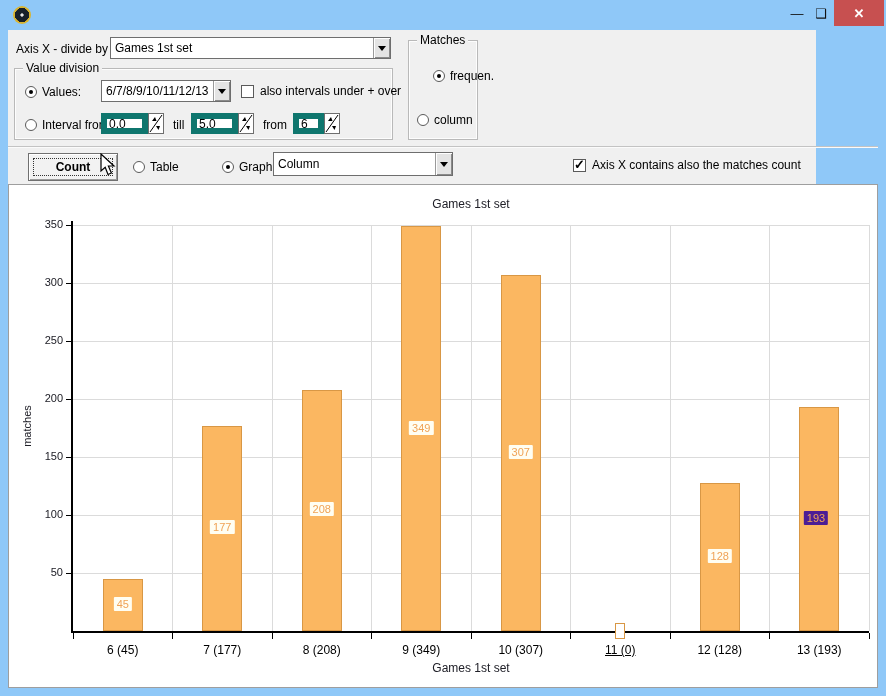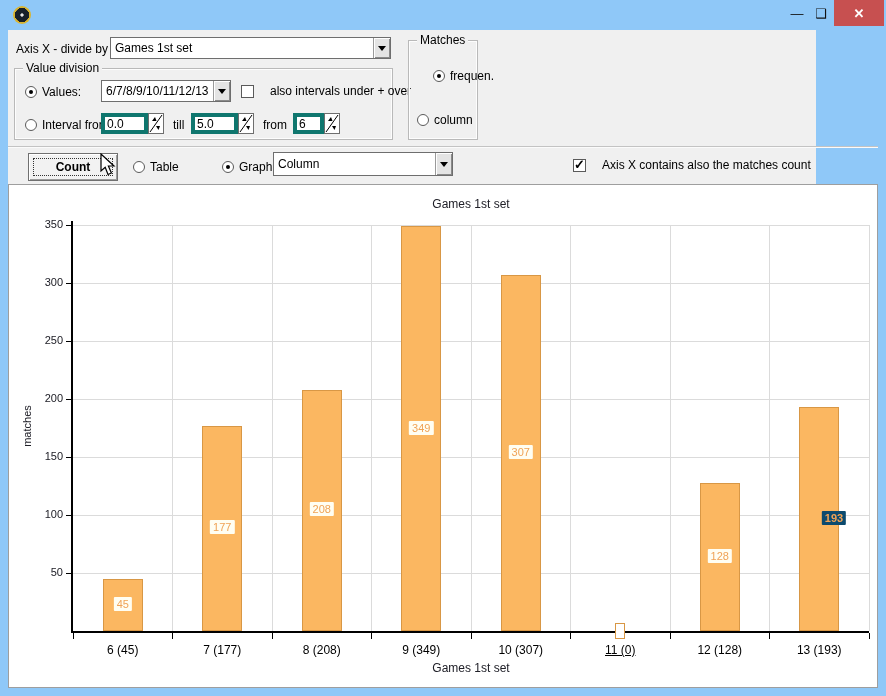--- a/index.html
+++ b/index.html
@@ -23,26 +23,26 @@
   .combo .drop::after{content:"";border:4px solid transparent;border-top:5px solid #000;margin-top:5px;}
   
   .groupbox{position:absolute;border:1px solid #b9b9b9;box-shadow:inset 0 0 0 1px #fdfdfd;}
   .groupbox .legend{position:absolute;top:-8px;left:8px;background:#F0F0F0;padding:0 3px;font-size:12px;color:#000;}
   
   .radio{position:absolute;display:flex;align-items:center;gap:5px;cursor:default;}
   .radio .dot{width:12px;height:12px;border-radius:50%;background:#fff;border:1px solid #5a5a5a;position:relative;flex:0 0 12px;}
   .radio.on .dot::after{content:"";position:absolute;left:3px;top:3px;width:4px;height:4px;border-radius:50%;background:#000;}
   .radio span.t{font-size:12px;color:#000;white-space:nowrap;}
   
-  .checkbox{position:absolute;display:flex;align-items:flex-end;gap:16px;}
+  .checkbox{position:absolute;display:flex;align-items:flex-end;gap:6px;}
   .checkbox .box{width:13px;height:13px;background:#fff;border:1px solid #5a5a5a;position:relative;flex:0 0 13px;}
   .checkbox.on .box::after{content:"✓";position:absolute;left:0px;top:-3px;font-size:13px;font-weight:bold;color:#000;}
   .checkbox span.t{font-size:12px;color:#000;white-space:nowrap;}
   
-  .edit{position:absolute;height:21px;background:#fff;border:4px solid #0f766e;font-size:12px;padding:0 2px;color:#000;}
+  .edit{position:absolute;height:21px;background:#fff;border:6px solid #0f766e;font-size:12px;padding:0 2px;color:#000;}
   .spin{position:absolute;width:16px;height:21px;background:#fff;border:1px solid #6e6e6e;}
   
   .button3d{position:absolute;background:#F2F2F2;border:1px solid #707070;
     box-shadow:inset 1px 1px 0 #ffffff, inset -1px -1px 0 #9c9c9c;display:flex;align-items:center;justify-content:center;}
   .button3d .inner{border:1px dotted #333;width:calc(100% - 8px);height:calc(100% - 8px);
     display:flex;align-items:center;justify-content:center;font-size:12px;font-weight:bold;color:#000;}
   .separator{position:absolute;left:0;width:870px;height:2px;border-top:1px solid #c3c3c3;border-bottom:1px solid #fbfbfb;}
   
   .chart-panel{position:absolute;left:0;top:154px;width:870px;height:504px;background:#fff;border:1px solid #9e9e9e;}
   .chart-title{position:absolute;left:64px;top:12px;width:796px;text-align:center;font-size:12px;color:#202028;}
@@ -219,21 +219,21 @@
           <div class="cat-label" style="left: 362.5px; top: 458px; width: 99.5px;">9 (349)</div>
           <div class="bar" style="left: 491.75px; top: 89.88px; width: 40px; height: 356.12px; background: rgb(251, 183, 97); border-color: rgb(216, 151, 69);"></div>
           <div class="bar-label" style="left: 511.75px; top: 259.94px; background: rgb(255, 254, 242); color: rgb(240, 163, 86);">307</div>
           <div class="cat-label" style="left: 462px; top: 458px; width: 99.5px;">10 (307)</div>
           <div class="zero-bar" style="left: 606.25px; top: 438px; width: 10px; height: 16px; border-color: rgb(216, 151, 69);"></div>
           <div class="cat-label" style="left: 561.5px; top: 458px; width: 99.5px; text-decoration: underline;">11 (0)</div>
           <div class="bar" style="left: 690.75px; top: 297.52px; width: 40px; height: 148.48px; background: rgb(251, 183, 97); border-color: rgb(216, 151, 69);"></div>
           <div class="bar-label" style="left: 710.75px; top: 363.76px; background: rgb(255, 254, 242); color: rgb(240, 163, 86);">128</div>
           <div class="cat-label" style="left: 661px; top: 458px; width: 99.5px;">12 (128)</div>
           <div class="bar" style="left: 790.25px; top: 222.12px; width: 40px; height: 223.88px; background: rgb(251, 183, 97); border-color: rgb(216, 151, 69);"></div>
-          <div class="bar-label" style="left: 825px; top: 326.06px; background: #0c4a6e; color: rgb(240, 163, 86); font-weight: bold;">193</div>
+          <div class="bar-label" style="left: 807px; top: 326.06px; background: #4c1d95; color: rgb(240, 163, 86);">193</div>
           <div class="cat-label" style="left: 760.5px; top: 458px; width: 99.5px;">13 (193)</div>
         </div>
     </div>
 
   </div>
 
   <svg class="cursor" viewBox="0 0 22 24">
     <path d="M4 1 L4 18 L8.2 14.2 L11 21.5 L14.4 20 L11.4 13 L17 13 Z" fill="#fff" stroke="#000" stroke-width="1.2"></path>
   </svg>
 

